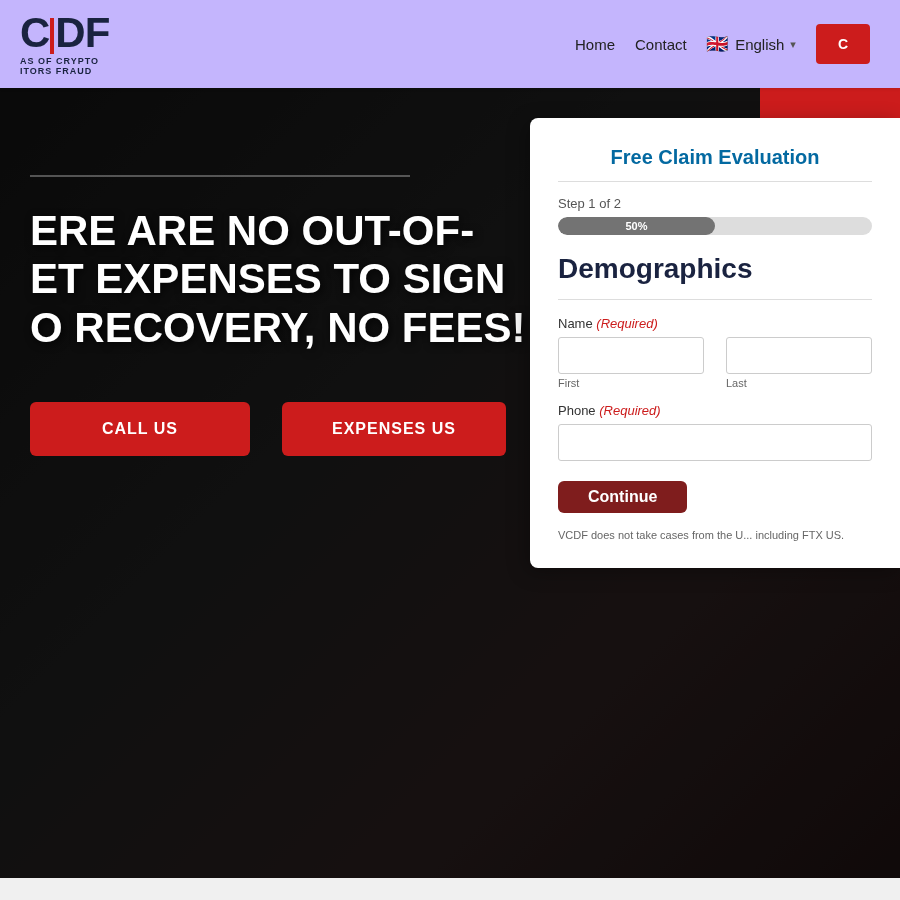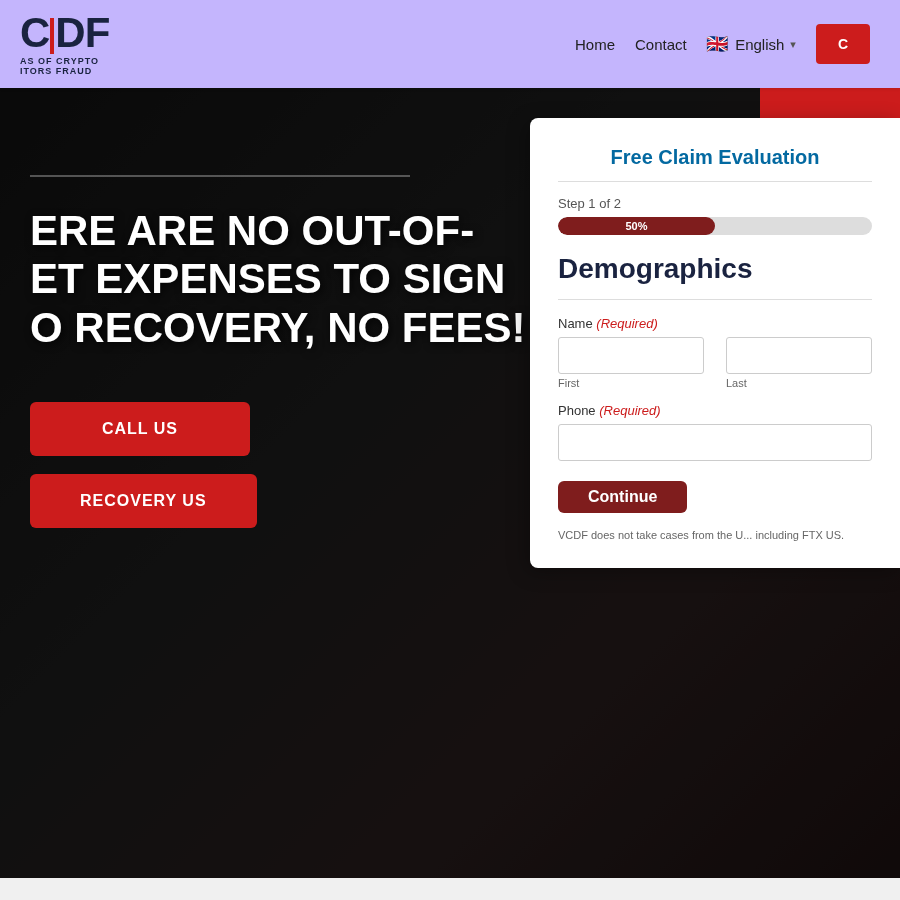--- a/index.html
+++ b/index.html
@@ -137,22 +137,22 @@
       font-size: 42px;
       font-weight: 900;
       color: #fff;
       text-transform: uppercase;
       line-height: 1.15;
       margin-bottom: 50px;
       text-shadow: 2px 2px 8px rgba(0,0,0,0.8);
     }
     .hero-buttons {
       display: flex;
-      flex-direction: column;
-      gap: 18px;
+      flex-direction: row;
+      gap: 32px;
       align-items: flex-start;
     }
     .hero-btn {
       background: #cc1c1c;
       color: #fff;
       border: none;
       padding: 18px 50px;
       font-size: 16px;
       font-weight: 700;
       letter-spacing: 1px;
@@ -196,21 +196,21 @@
     .progress-bar-wrap {
       background: #ddd;
       border-radius: 10px;
       height: 18px;
       width: 100%;
       margin-bottom: 18px;
       overflow: hidden;
       position: relative;
     }
     .progress-bar-fill {
-      background: #7f1d1d;
+      background: #737373;
       height: 100%;
       border-radius: 10px;
       display: flex;
       align-items: center;
       justify-content: center;
     }
     .progress-pct {
       font-size: 11px;
       color: #fff;
       font-weight: 700;
@@ -310,21 +310,21 @@
 
   <div class="hero-content">
     <div class="hero-divider"></div>
     <h1 class="hero-title">
       <span>ERE ARE NO OUT-OF-</span><br>
       <span>ET EXPENSES TO SIGN</span><br>
       <span>O RECOVERY, NO FEES!</span>
     </h1>
     <div class="hero-buttons">
       <button class="hero-btn">CALL US</button>
-      <button class="hero-btn">RECOVERY US</button>
+      <button class="hero-btn">EXPENSES US</button>
     </div>
   </div>
 
   <div class="form-panel">
     <h2 class="form-title">Free Claim Evaluation</h2>
     <div class="form-divider"></div>
 
     <div class="step-label">Step 1 of 2</div>
 
     <div class="progress-bar-wrap">

